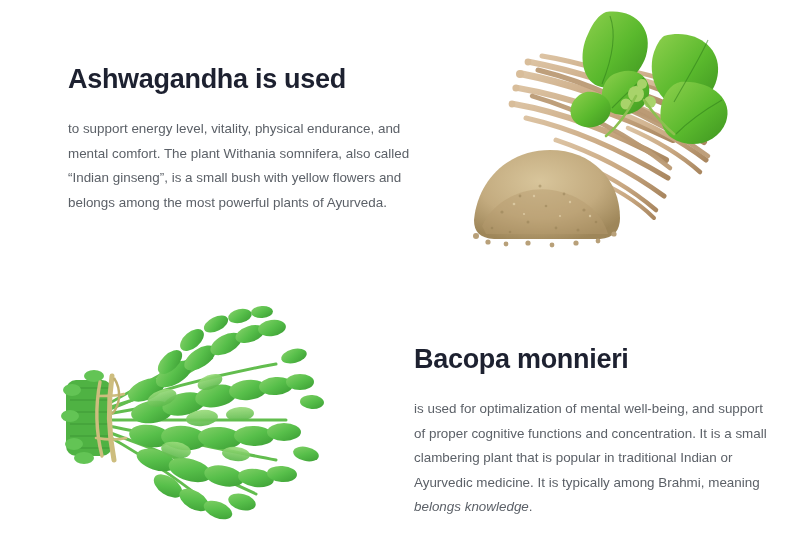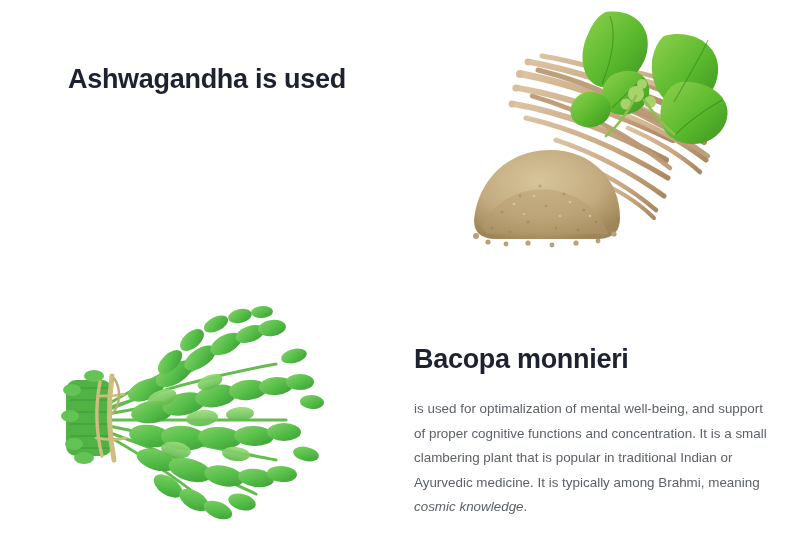--- a/index.html
+++ b/index.html
@@ -52,20 +52,21 @@
 
   .photo svg { display: block; width: 100%; height: 100%; }
 </style>
 </head>
 <body>
 
 <div id="page">
 
   <div class="text-block" id="block-ashwagandha">
     <h2 class="section-heading">Ashwagandha is used</h2>
+    <p class="section-body">to support energy level, vitality, physical endurance, and mental comfort. The plant Withania somnifera, also called “Indian ginseng”, is a small bush with yellow flowers and belongs among the most powerful plants of Ayurveda.</p>
   </div>
 
   <div class="photo" id="photo-ashwagandha">
     <svg viewBox="0 0 330 252" xmlns="http://www.w3.org/2000/svg">
       <defs>
         <linearGradient id="rootG" x1="0" y1="0" x2="1" y2="1">
           <stop offset="0%" stop-color="#dcc3a3"></stop>
           <stop offset="55%" stop-color="#c9a882"></stop>
           <stop offset="100%" stop-color="#a98760"></stop>
         </linearGradient>
@@ -280,16 +281,16 @@
         <path d="M50 104 C 45 130, 46 154, 52 178" stroke-width="3.4"></path>
         <path d="M48 118 C 60 118, 68 118, 74 116" stroke-width="2.6"></path>
         <path d="M46 160 C 58 162, 68 162, 76 160" stroke-width="2.6"></path>
       </g>
       <path d="M64 100 C 72 112, 70 128, 62 136" stroke="#bfae6d" stroke-width="2.4" fill="none"></path>
     </svg>
   </div>
 
   <div class="text-block" id="block-bacopa">
     <h2 class="section-heading">Bacopa monnieri</h2>
-    <p class="section-body"><span>is used for optimalization of mental well-being, and support of proper cognitive functions and concentration. It is a small clambering plant that is popular in traditional Indian or Ayurvedic medicine. It is typically among Brahmi, meaning </span><span class="em">cosmic knowledge</span><span>.</span></p>
+    <p class="section-body"><span>is used for optimalization of mental well-being, and support of proper cognitive functions and concentration. It is a small clambering plant that is popular in traditional Indian or Ayurvedic medicine. It is typically among Brahmi, meaning </span><span class="em">belongs knowledge</span><span>.</span></p>
   </div>
 
 </div>
 
 </body></html>

